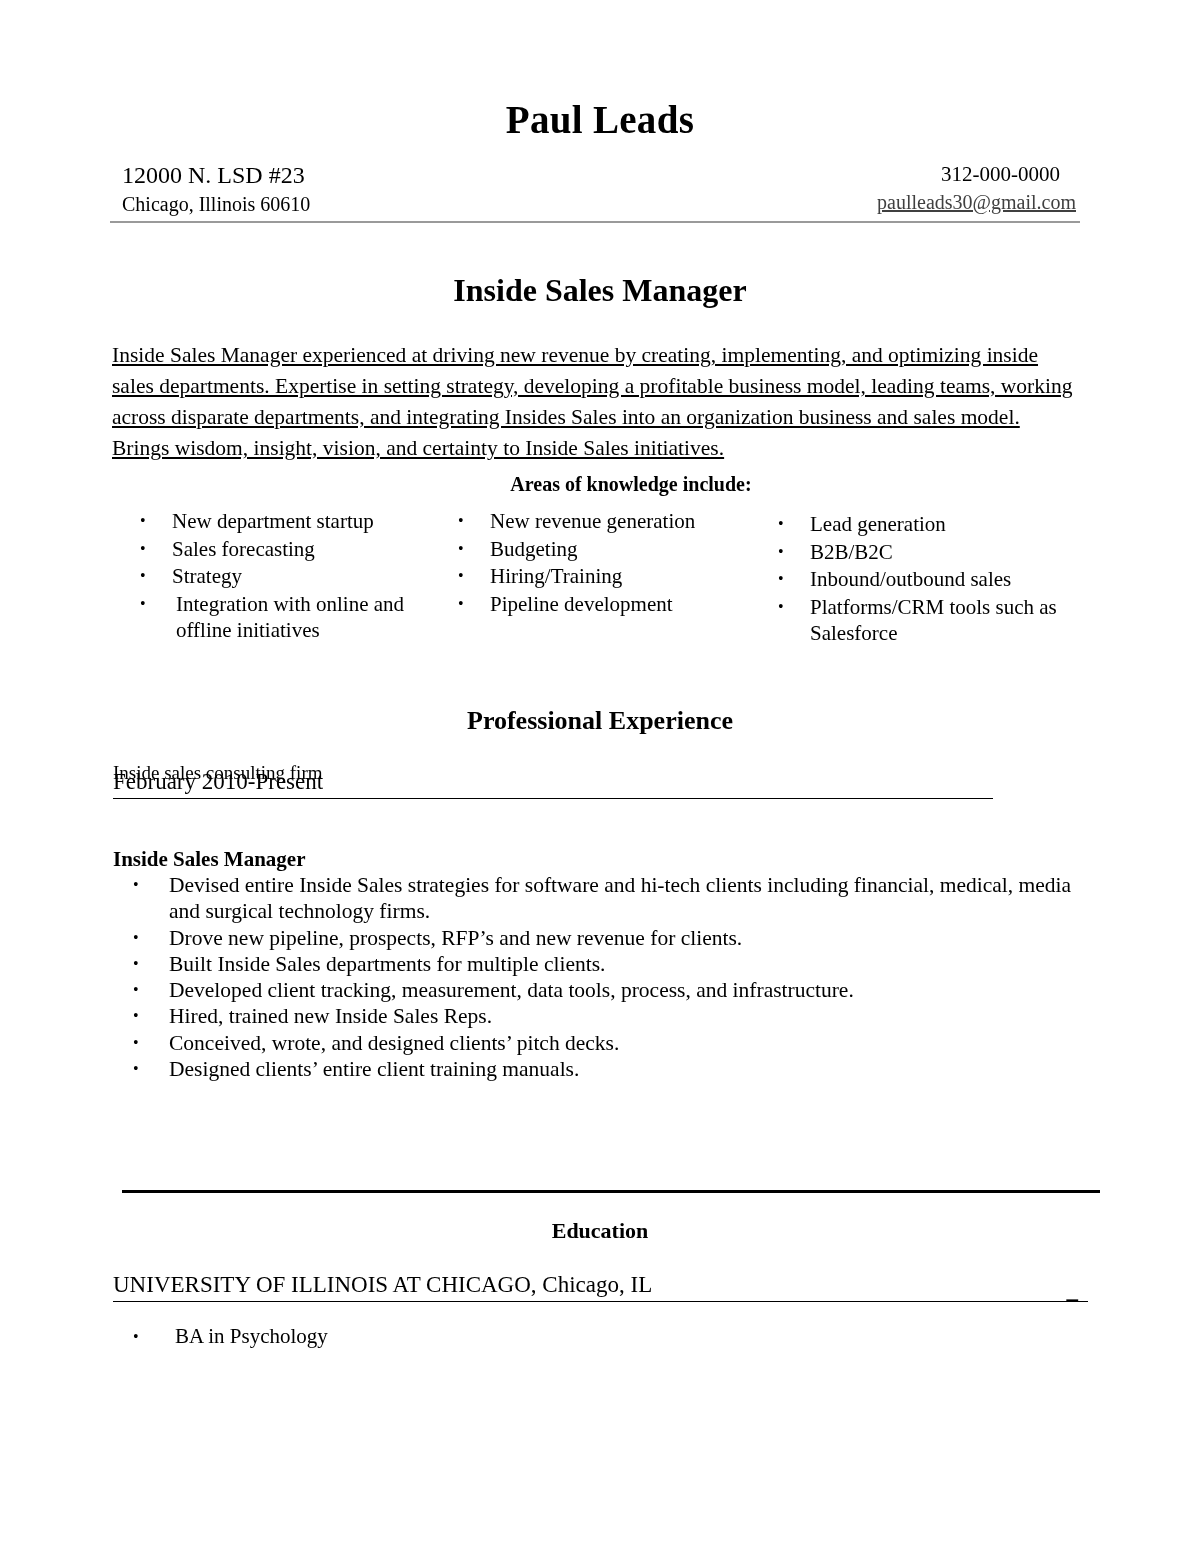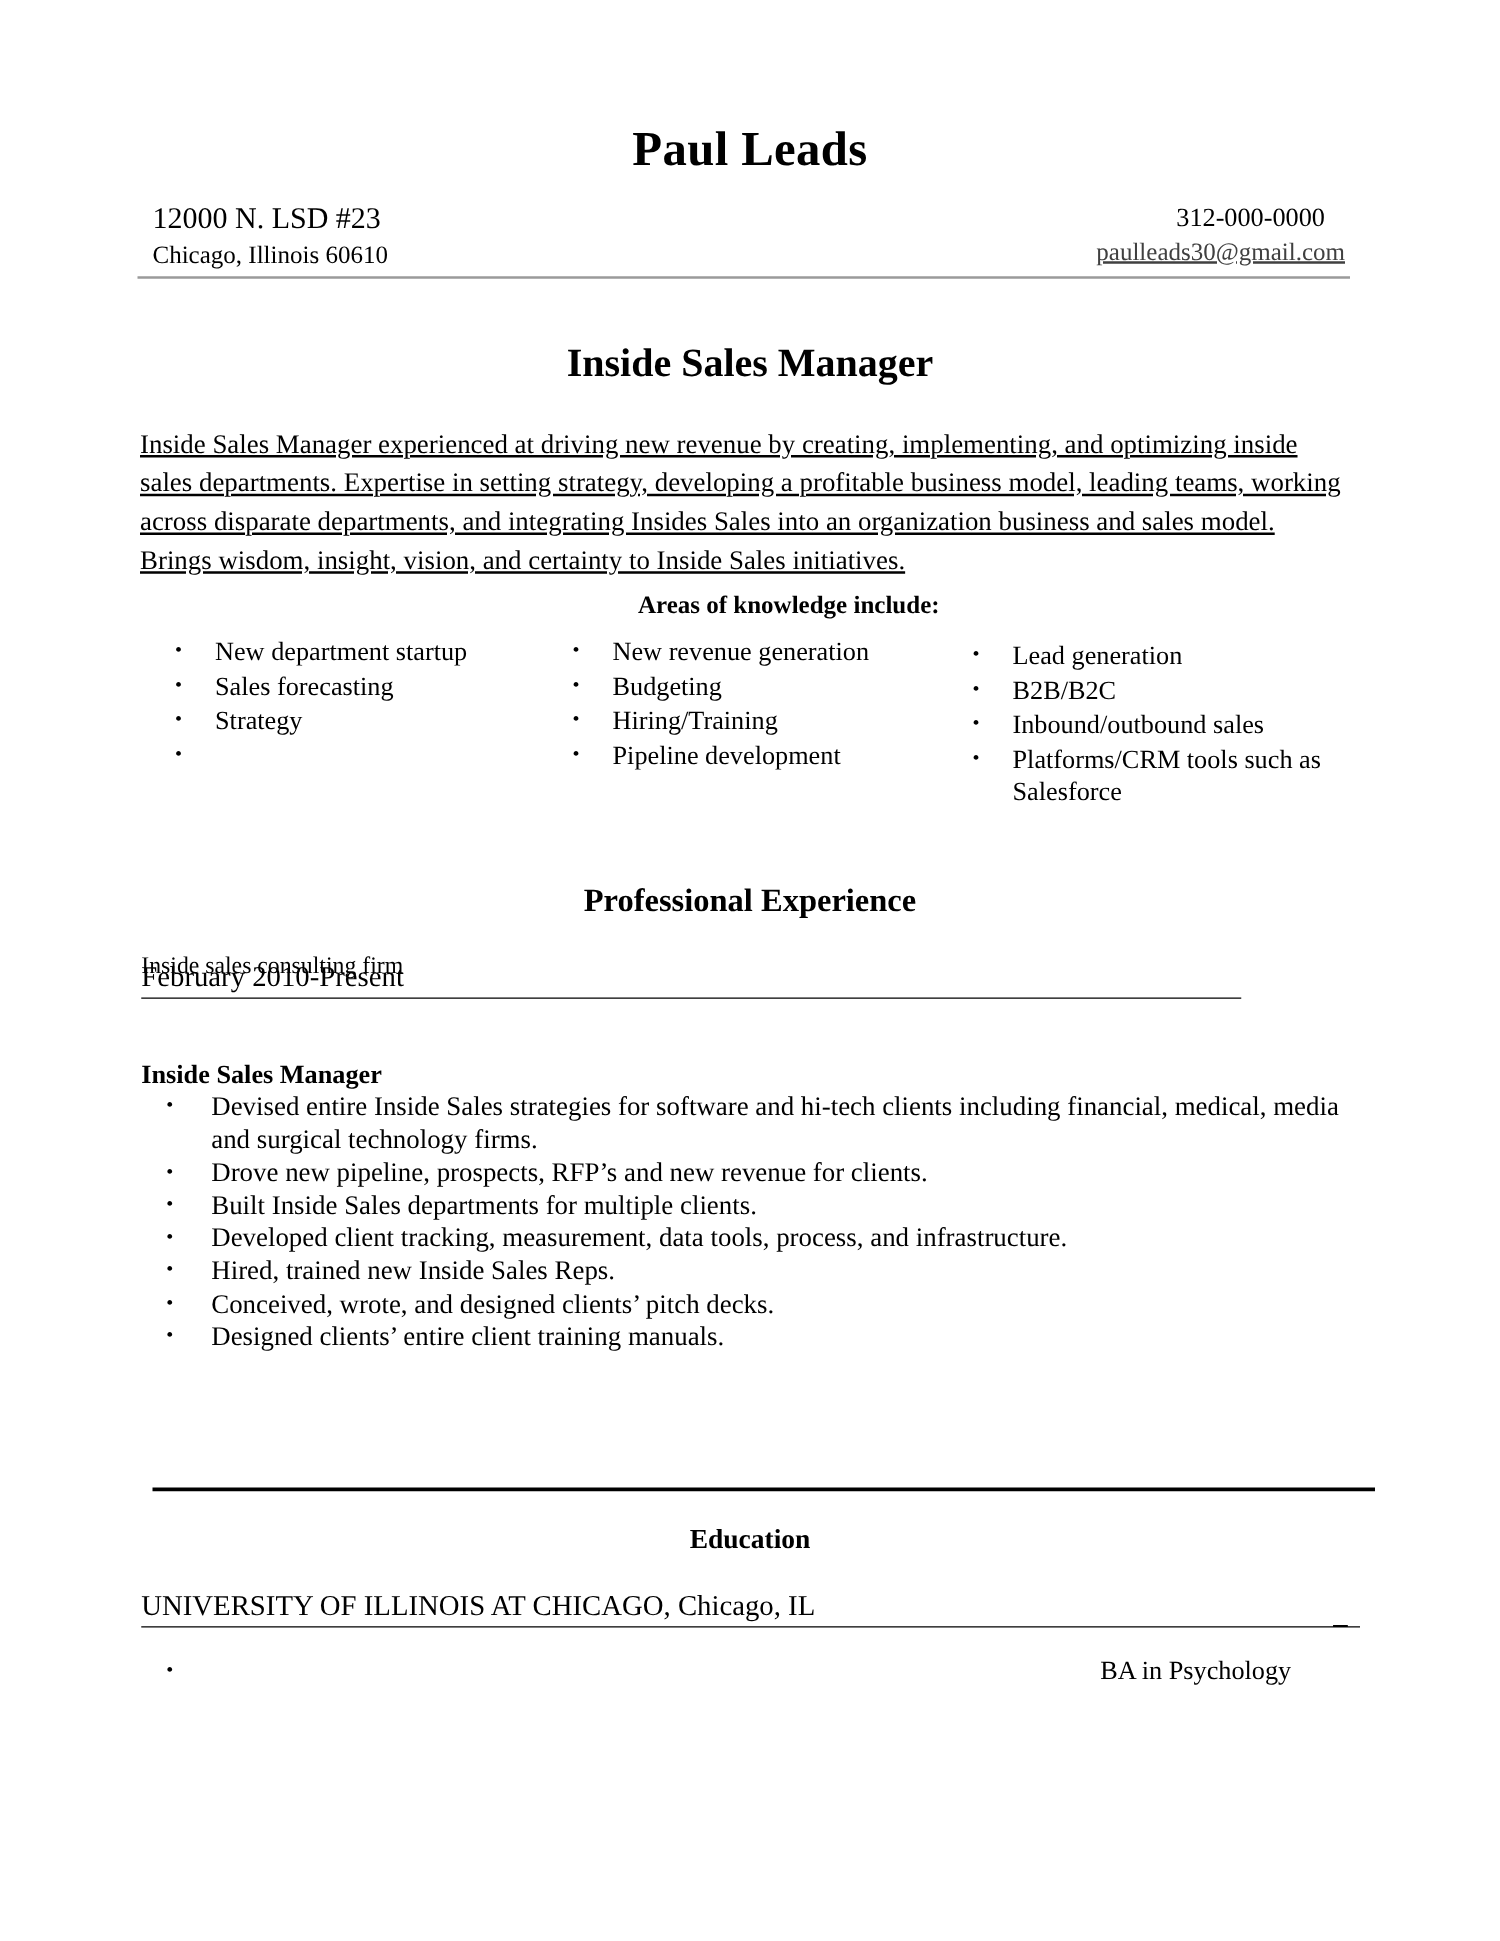--- a/index.html
+++ b/index.html
@@ -236,21 +236,21 @@
     display: flex;
     font-size: 21px;
     line-height: 27px;
   }
   .edu-bullet {
     width: 42px;
     flex: 0 0 42px;
     font-size: 16px;
     line-height: 27px;
   }
-  .edu-text { flex: 1; text-align: right; }
+  .edu-text { flex: 1; }
 </style>
 </head>
 <body>
 
 <div class="page">
 
   <div class="name-heading">Paul Leads</div>
 
   <div class="contact-block">
     <div class="contact-row">
@@ -282,20 +282,21 @@
         <div class="skill-item">
           <span class="skill-bullet">•</span>
           <span class="skill-text">Sales forecasting</span>
         </div>
         <div class="skill-item">
           <span class="skill-bullet">•</span>
           <span class="skill-text">Strategy</span>
         </div>
         <div class="skill-item">
           <span class="skill-bullet">•</span>
+          <span class="skill-text">Integration with online and offline initiatives</span>
         </div>
       </div>
 
       <div class="skill-col c2">
         <div class="skill-item">
           <span class="skill-bullet">•</span>
           <span class="skill-text">New revenue generation</span>
         </div>
         <div class="skill-item">
           <span class="skill-bullet">•</span>

